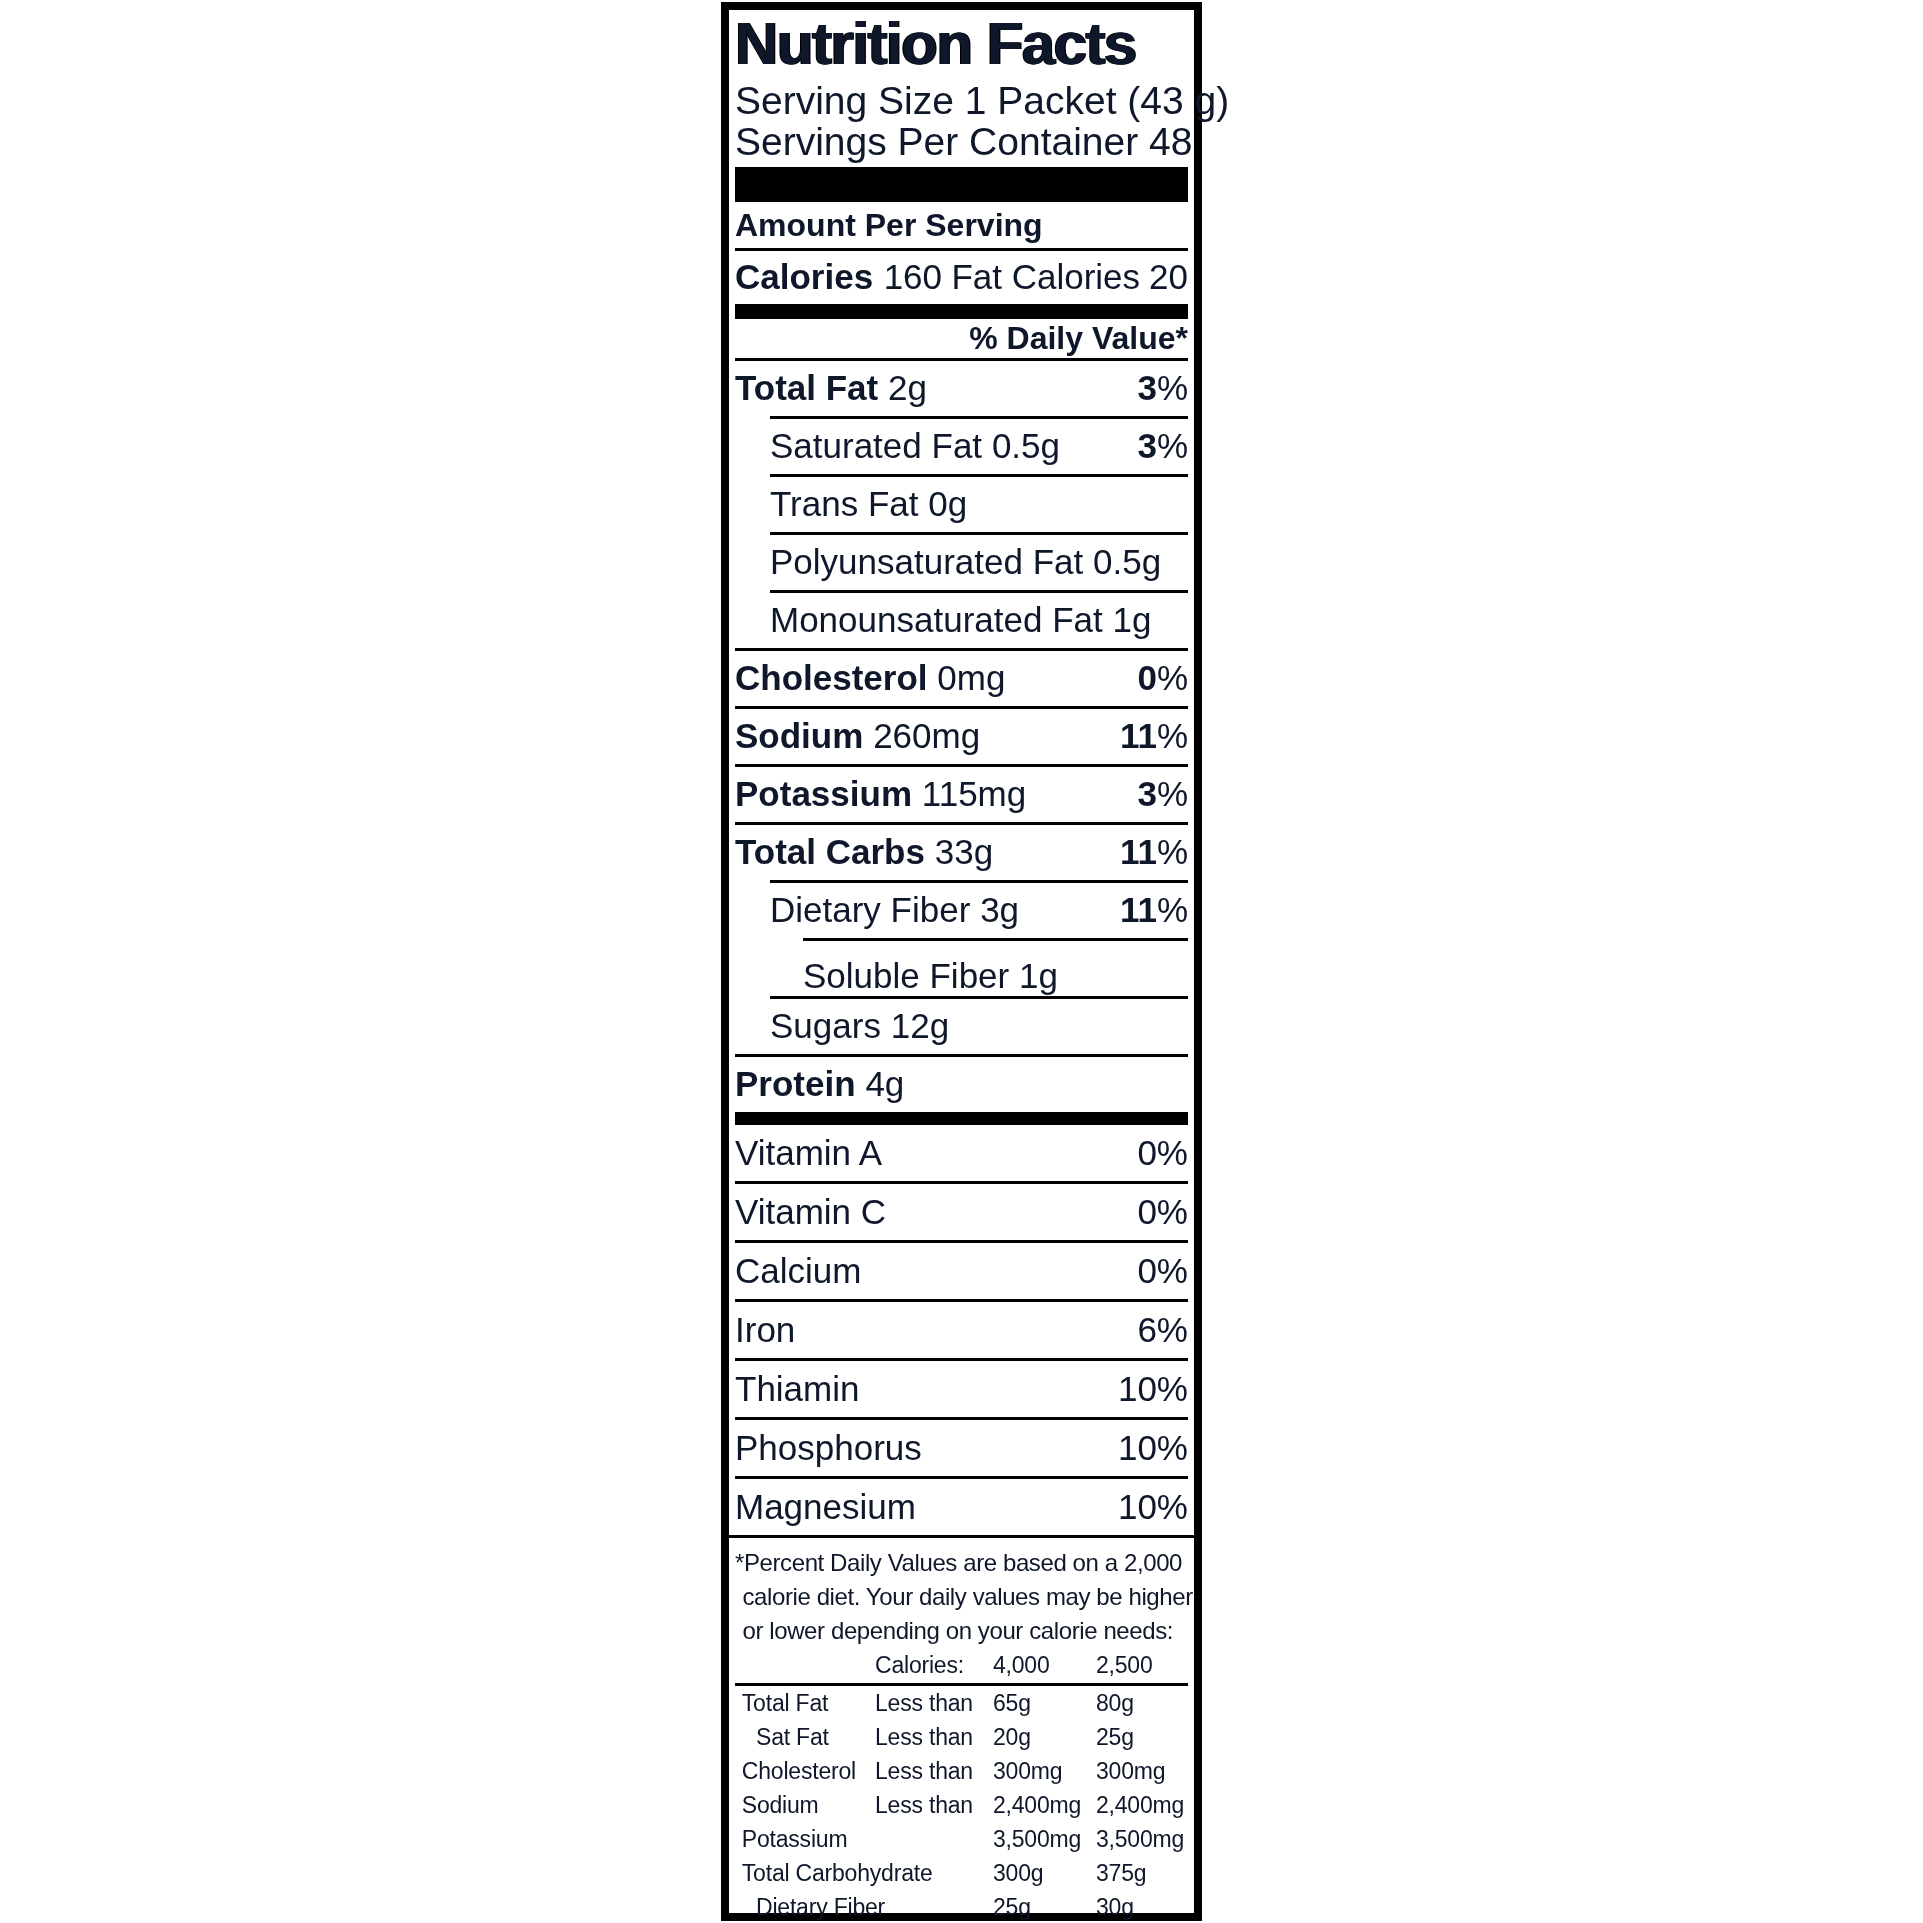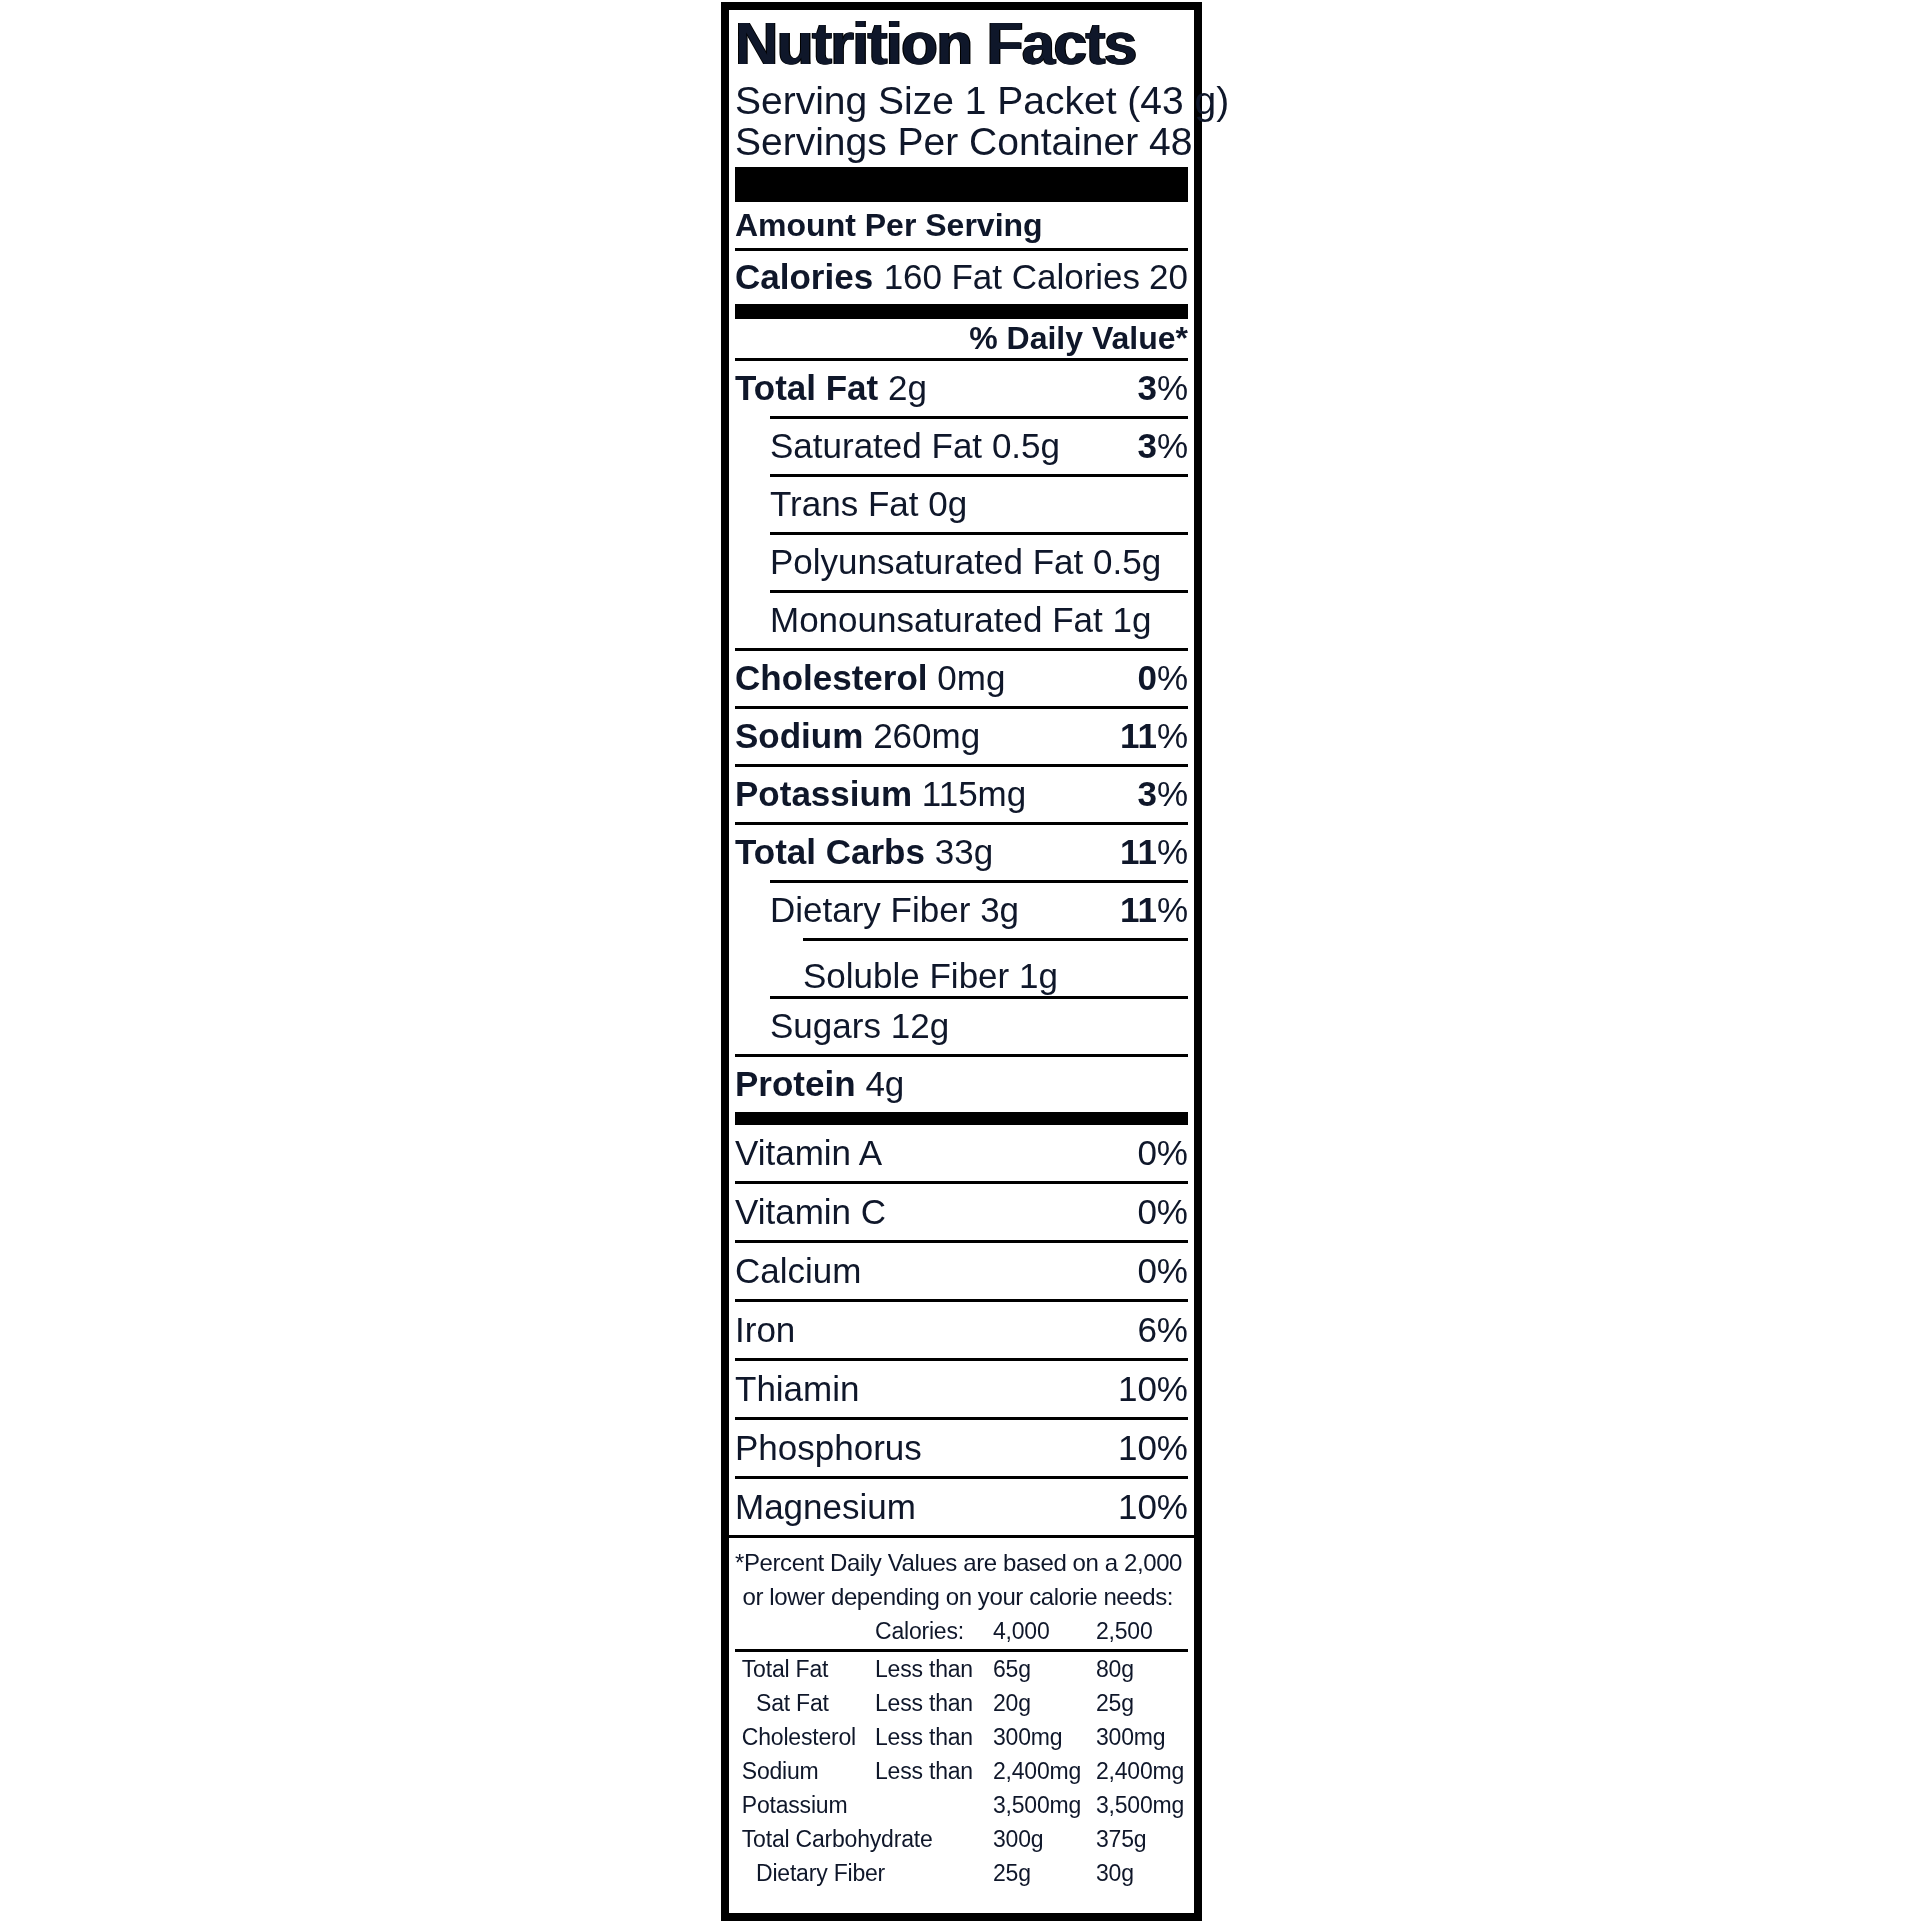--- a/index.html
+++ b/index.html
@@ -200,20 +200,21 @@
       <div class="sep"></div>
       <div class="vrow">
         <span>Magnesium</span>
         <span class="vval">10%</span>
       </div>
 
       <div class="foot-sep"></div>
 
       <div class="footnote">
         <div class="fl">*Percent Daily Values are based on a 2,000</div>
+        <div class="fl cont">calorie diet. Your daily values may be higher</div>
         <div class="fl cont">or lower depending on your calorie needs:</div>
       </div>
 
       <div class="ftable">
         <div class="trow head">
           <span class="tc tc2">Calories:</span>
           <span class="tc tc3">4,000</span>
           <span class="tc tc4">2,500</span>
         </div>
         <div class="sep"></div>

